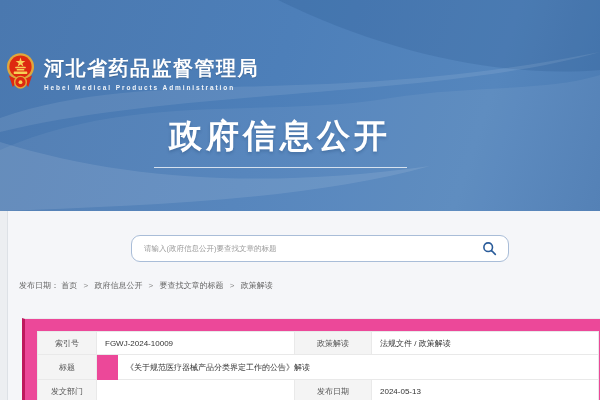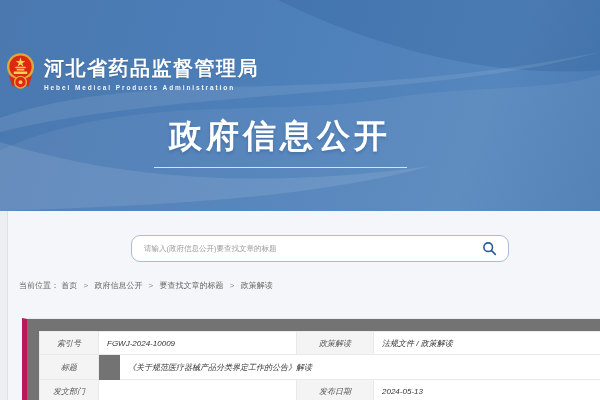--- a/index.html
+++ b/index.html
@@ -44,21 +44,21 @@
     font-family:"Liberation Sans","DejaVu Sans",sans-serif;
   }
   .search-box input::placeholder{ color:#9a9a9a; }
   .search-icon{ position:absolute; right:11px; top:5px; width:15px; height:15px; cursor:pointer; }
 
   .breadcrumb{ position:absolute; left:11px; top:69px; font-size:8px; color:#666; white-space:nowrap; }
   .breadcrumb .crumb{ color:#666; cursor:pointer;text-align:right; }
   .breadcrumb .sep{ color:#888; margin:0 4px; }
 
   .doc-panel{ position:absolute; left:14px; top:107px; right:0; bottom:0;
-              background:#737373; border-top:1px solid #e9ecef; border-left:5px solid #be185d;font-style:italic; }
+              background:#ec4899; border-top:1px solid #e9ecef; border-left:3px solid #be185d; }
 
   .doc-table{
     position:absolute; left:12px; top:12px; width:562px;
     display:grid; grid-template-columns:59px 198px 77px 1fr;
     grid-template-rows:23px 25px 24px;
     border-top:1px solid #e9e9e9; border-left:1px solid #e9e9e9;
     font-size:8px;
   }
   .doc-table > div{
     border-right:1px solid #e9e9e9; border-bottom:1px solid #e9e9e9;
@@ -111,21 +111,21 @@
 
       <div class="search-box">
         <input type="text" placeholder="请输入(政府信息公开)要查找文章的标题" style="">
         <svg class="search-icon" viewBox="0 0 16 16">
           <circle cx="6.6" cy="6.6" r="4.6" fill="none" stroke="#2a5c9a" stroke-width="1.7"></circle>
           <line x1="10.2" y1="10.2" x2="14.2" y2="14.2" stroke="#2a5c9a" stroke-width="1.7" stroke-linecap="round"></line>
         </svg>
       </div>
 
       <div class="breadcrumb">
-        <span>当前位置：</span>
+        <span>发布日期：</span>
         <span class="crumb">首页</span>
         <span class="sep">&gt;</span>
         <span class="crumb">政府信息公开</span>
         <span class="sep">&gt;</span>
         <span class="crumb">要查找文章的标题</span>
         <span class="sep">&gt;</span>
         <span class="crumb">政策解读</span>
       </div>
 
       <div class="doc-panel">

